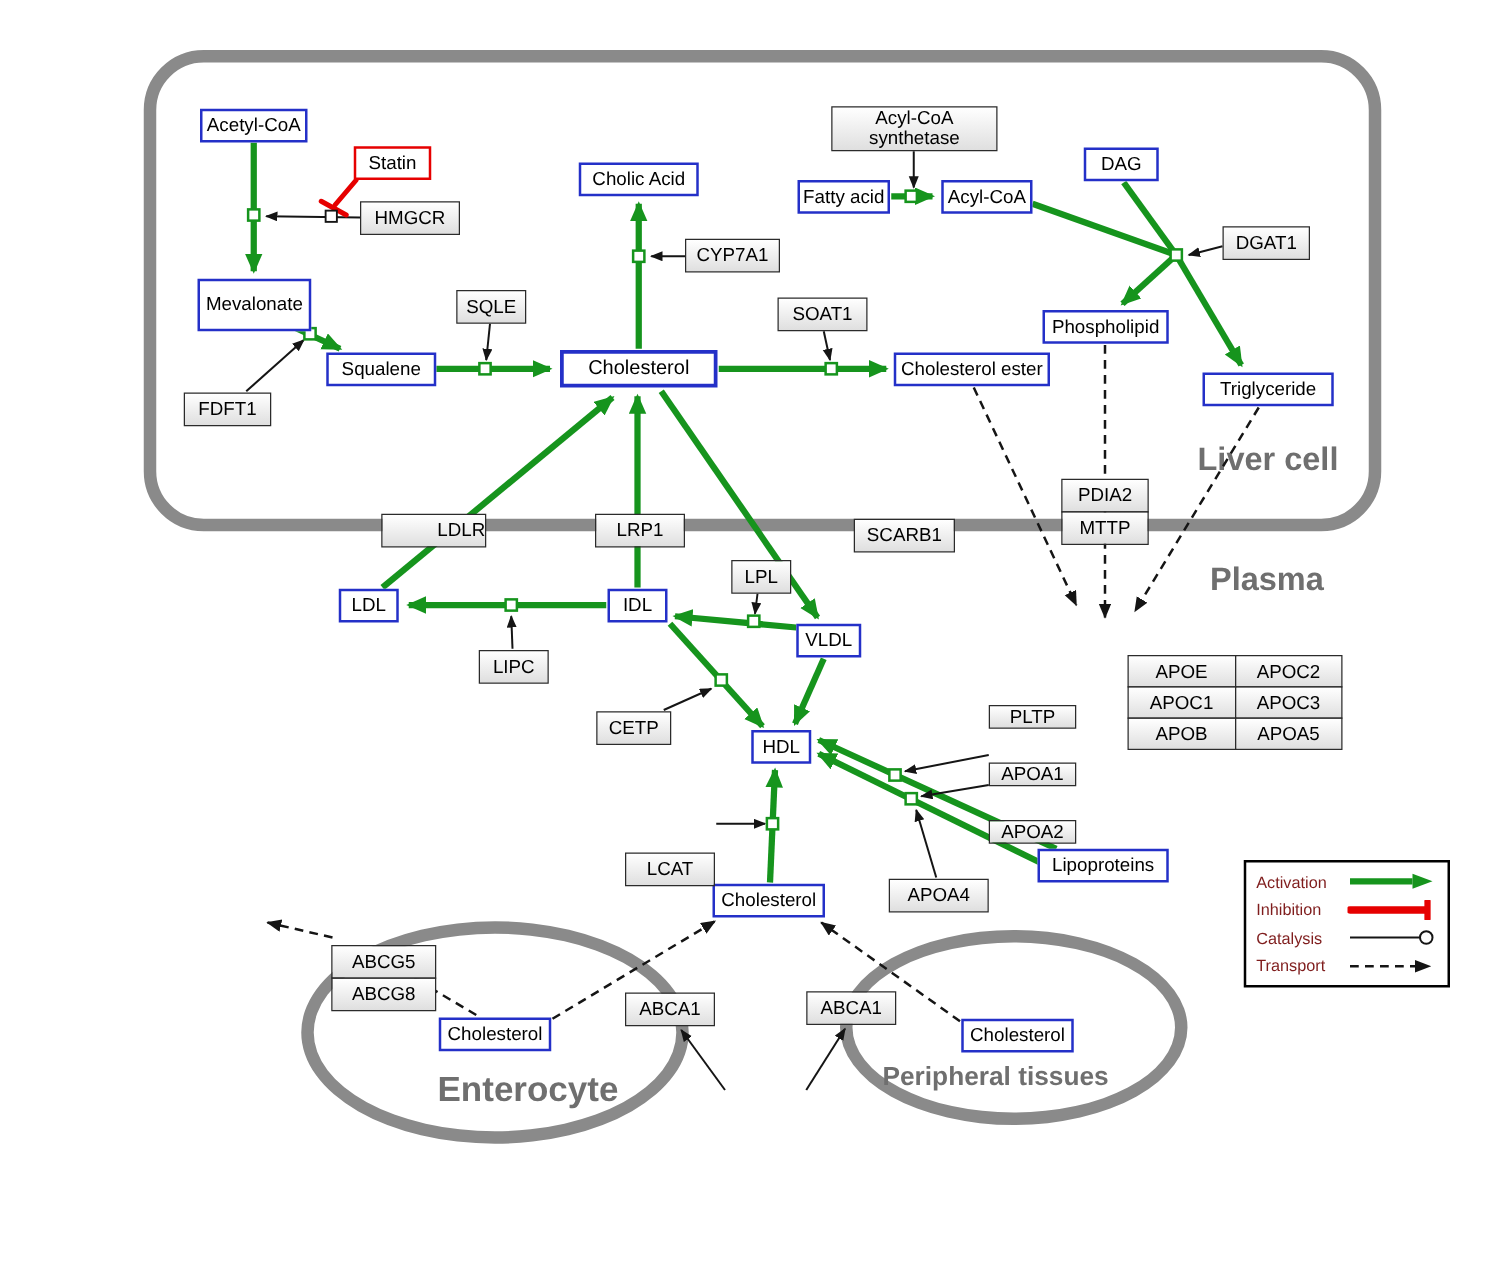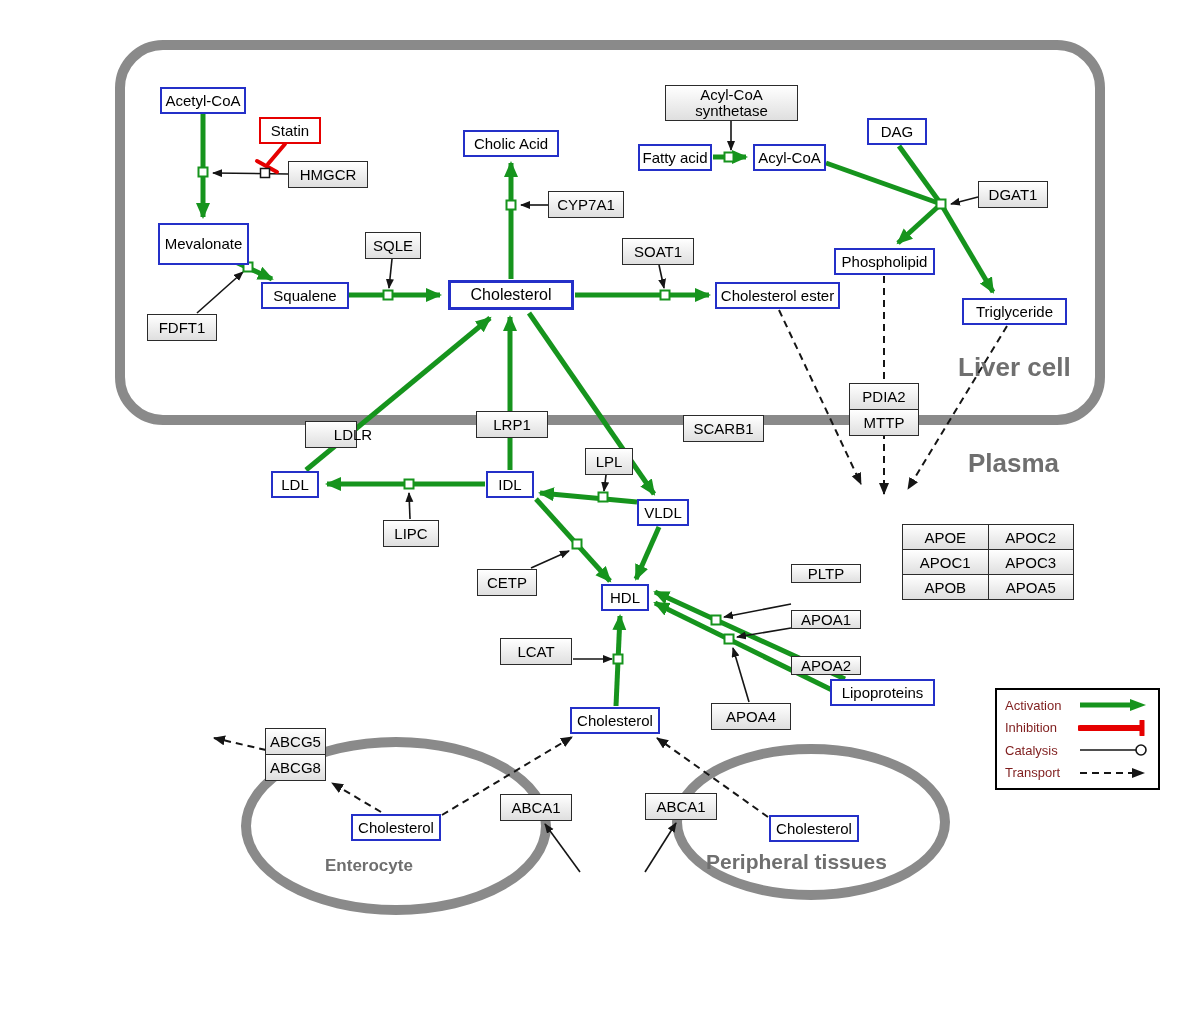--- a/index.html
+++ b/index.html
@@ -14,42 +14,42 @@
 
   
   .compartment{position:absolute;z-index:0;box-sizing:border-box;border:10px solid var(--c-mem);}
   .liver{left:115px;top:40px;width:990px;height:385px;border-radius:48px;}
   .ellipse{border-radius:50%;}
   .enterocyte{left:241px;top:737px;width:310px;height:178px;}
   .peripheral{left:672px;top:744px;width:278px;height:156px;}
   .comp-label{position:absolute;z-index:1;color:var(--c-label);font-weight:bold;white-space:nowrap;}
   .lbl-liver{left:958px;top:352px;font-size:26px;}
   .lbl-plasma{left:968px;top:448px;font-size:26px;}
-  .lbl-enterocyte{left:325px;top:856px;font-size:17px;}
+  .lbl-enterocyte{left:350px;top:856px;font-size:28px;}
   .lbl-peripheral{left:706px;top:850px;font-size:21px;}
 
   
   #edges{position:absolute;left:0;top:0;z-index:2;}
   .e-act{stroke:var(--c-act);stroke-width:5;fill:none;}
   .e-blk{stroke:#151515;stroke-width:1.6;fill:none;}
   .e-dash{stroke:#151515;stroke-width:2;fill:none;stroke-dasharray:7 5;}
   .e-inh{stroke:var(--c-inh);stroke-width:4;fill:none;stroke-linecap:round;}
   .rxn{fill:#ffffff;stroke:var(--c-act);stroke-width:2;}
   .rxn-w{fill:#ffffff;stroke:#151515;stroke-width:1.5;}
   .mk-act{fill:var(--c-act);}
   .mk-blk{fill:#151515;}
 
   
   .node{position:absolute;z-index:3;box-sizing:border-box;display:flex;align-items:center;
         justify-content:center;font-size:15px;color:#000;text-align:center;white-space:nowrap;
         background:#fff;line-height:16px;}
   .met{border:2px solid var(--c-blue);}
   .met-main{border:3px solid var(--c-blue);font-size:16px;}
   .enz{border:1px solid #2b2b2b;background:linear-gradient(180deg,#ffffff 0%,#dfdfdf 100%);}
-  .inh-box{border:2px solid var(--c-inh);}
+  .inh-box{border:2px solid var(--c-inh);margin-left:24px;}
   .stack{position:absolute;z-index:3;display:flex;flex-direction:column;}
   .stack .row{flex:1;display:flex;align-items:center;justify-content:center;font-size:15px;
         border:1px solid #2b2b2b;background:linear-gradient(180deg,#ffffff 0%,#dfdfdf 100%);box-sizing:border-box;}
   .stack .row + .row{margin-top:-1px;}
 
   
   .apo-table{position:absolute;z-index:3;display:grid;grid-template-columns:1fr 1fr;}
   .apo-cell{border:1px solid #2b2b2b;background:linear-gradient(180deg,#ffffff 0%,#dfdfdf 100%);
         display:flex;align-items:center;justify-content:center;font-size:15px;height:26px;box-sizing:border-box;margin:0 0 -1px -1px;}
 
@@ -236,39 +236,39 @@
     </div>
   <div class="node enz" style="left:147px;top:314px;width:70px;height:27px;">
       <span>FDFT1</span>
     </div>
   <div class="node enz" style="left:665px;top:85px;width:133px;height:36px;line-height:16px;">
     <span><span>Acyl-CoA</span><br><span>synthetase</span></span>
   </div>
   <div class="node enz" style="left:978px;top:181px;width:70px;height:27px;">
       <span>DGAT1</span>
     </div>
-  <div class="node enz" style="left:305px;top:421px;width:52px;height:27px;padding-left:44px;">
+  <div class="node enz" style="left:305px;top:411px;width:84px;height:27px;padding-left:44px;">
       <span>LDLR</span>
     </div>
   <div class="node enz" style="left:476px;top:411px;width:72px;height:27px;">
       <span>LRP1</span>
     </div>
   <div class="node enz" style="left:683px;top:415px;width:81px;height:27px;">
       <span>SCARB1</span>
     </div>
   <div class="node enz" style="left:585px;top:448px;width:48px;height:27px;">
       <span>LPL</span>
     </div>
   <div class="node enz" style="left:383px;top:520px;width:56px;height:27px;">
       <span>LIPC</span>
     </div>
   <div class="node enz" style="left:477px;top:569px;width:60px;height:27px;">
       <span>CETP</span>
     </div>
-  <div class="node enz" style="left:500px;top:638px;width:72px;height:27px;">
+  <div class="node enz" style="left:500px;top:682px;width:72px;height:27px;">
       <span>LCAT</span>
     </div>
   <div class="node enz" style="left:711px;top:703px;width:80px;height:27px;">
       <span>APOA4</span>
     </div>
   <div class="node enz" style="left:500px;top:794px;width:72px;height:27px;">
       <span>ABCA1</span>
     </div>
   <div class="node enz" style="left:645px;top:793px;width:72px;height:27px;">
       <span>ABCA1</span>
@@ -286,21 +286,21 @@
     <div class="row">
         <span>PLTP</span>
       </div>
     <div class="row">
         <span>APOA1</span>
       </div>
     <div class="row">
         <span>APOA2</span>
       </div>
   </div>
-  <div class="stack" style="left:265px;top:728px;width:61px;height:53px;">
+  <div class="stack" style="left:265px;top:756px;width:84px;height:53px;">
     <div class="row">
         <span>ABCG5</span>
       </div>
     <div class="row">
         <span>ABCG8</span>
       </div>
   </div>
 
   <div class="apo-table" style="left:903px;top:524px;width:171px;">
     <div class="apo-cell">APOE</div>

